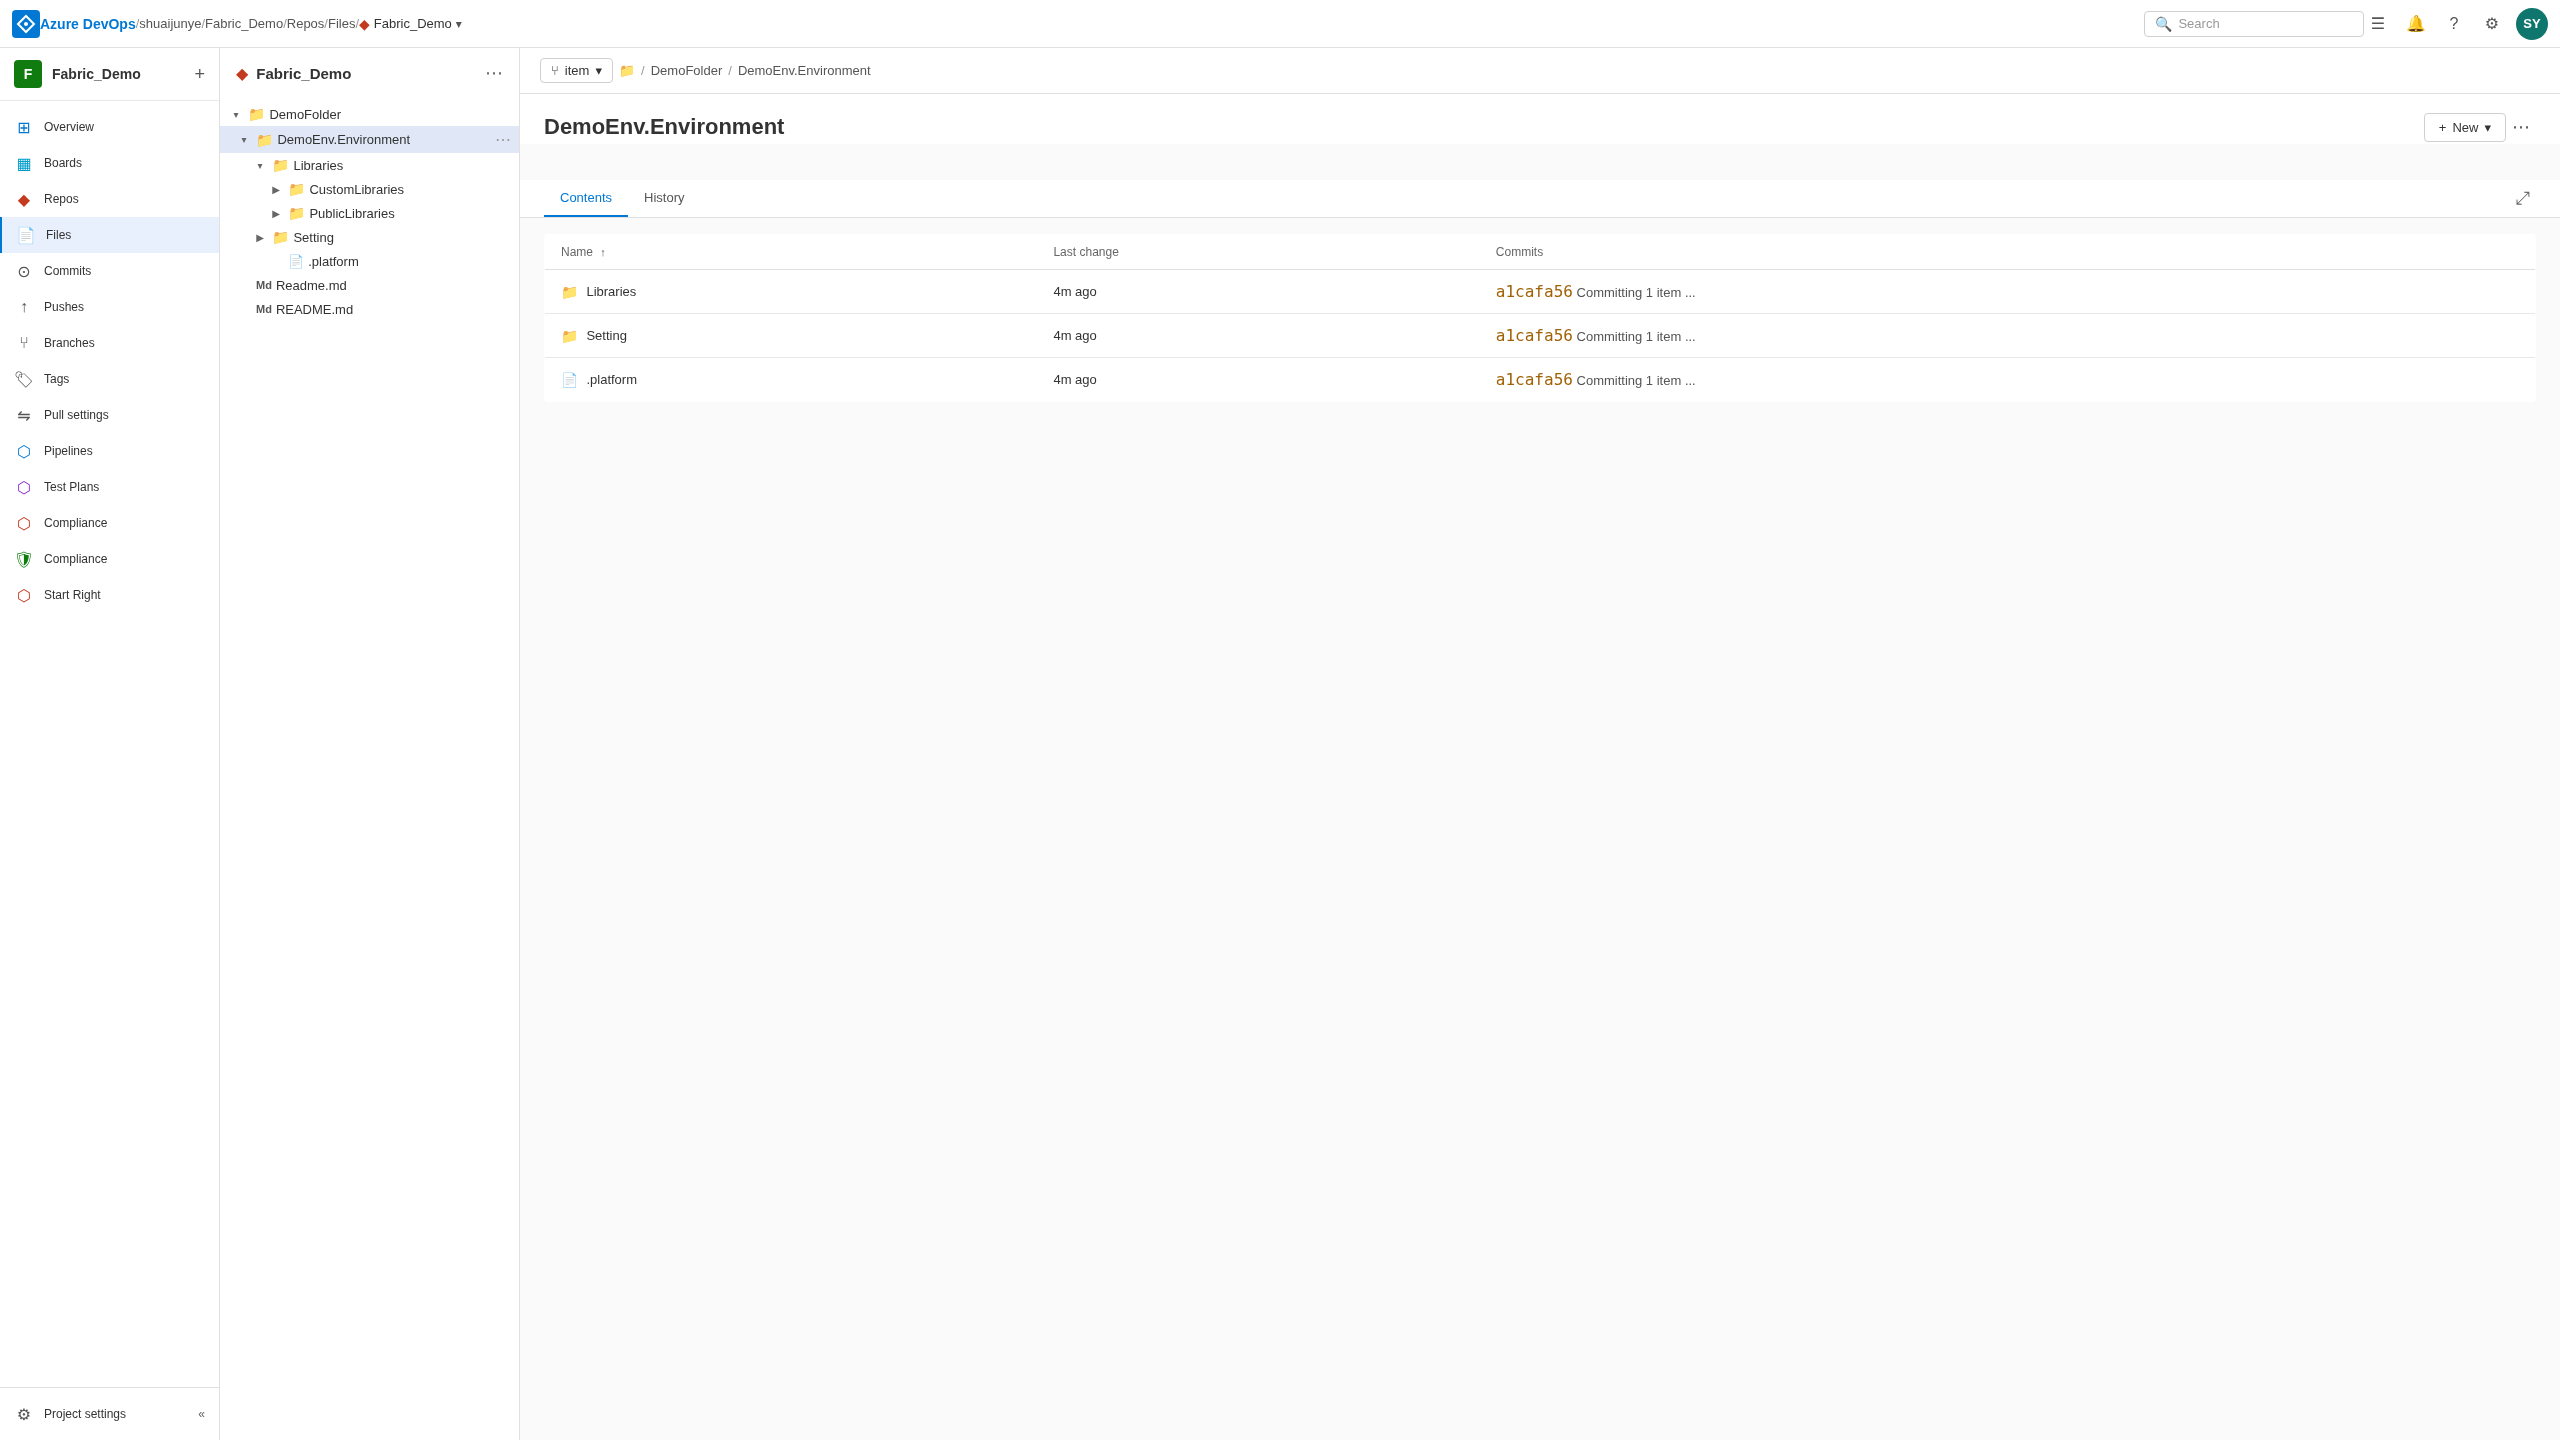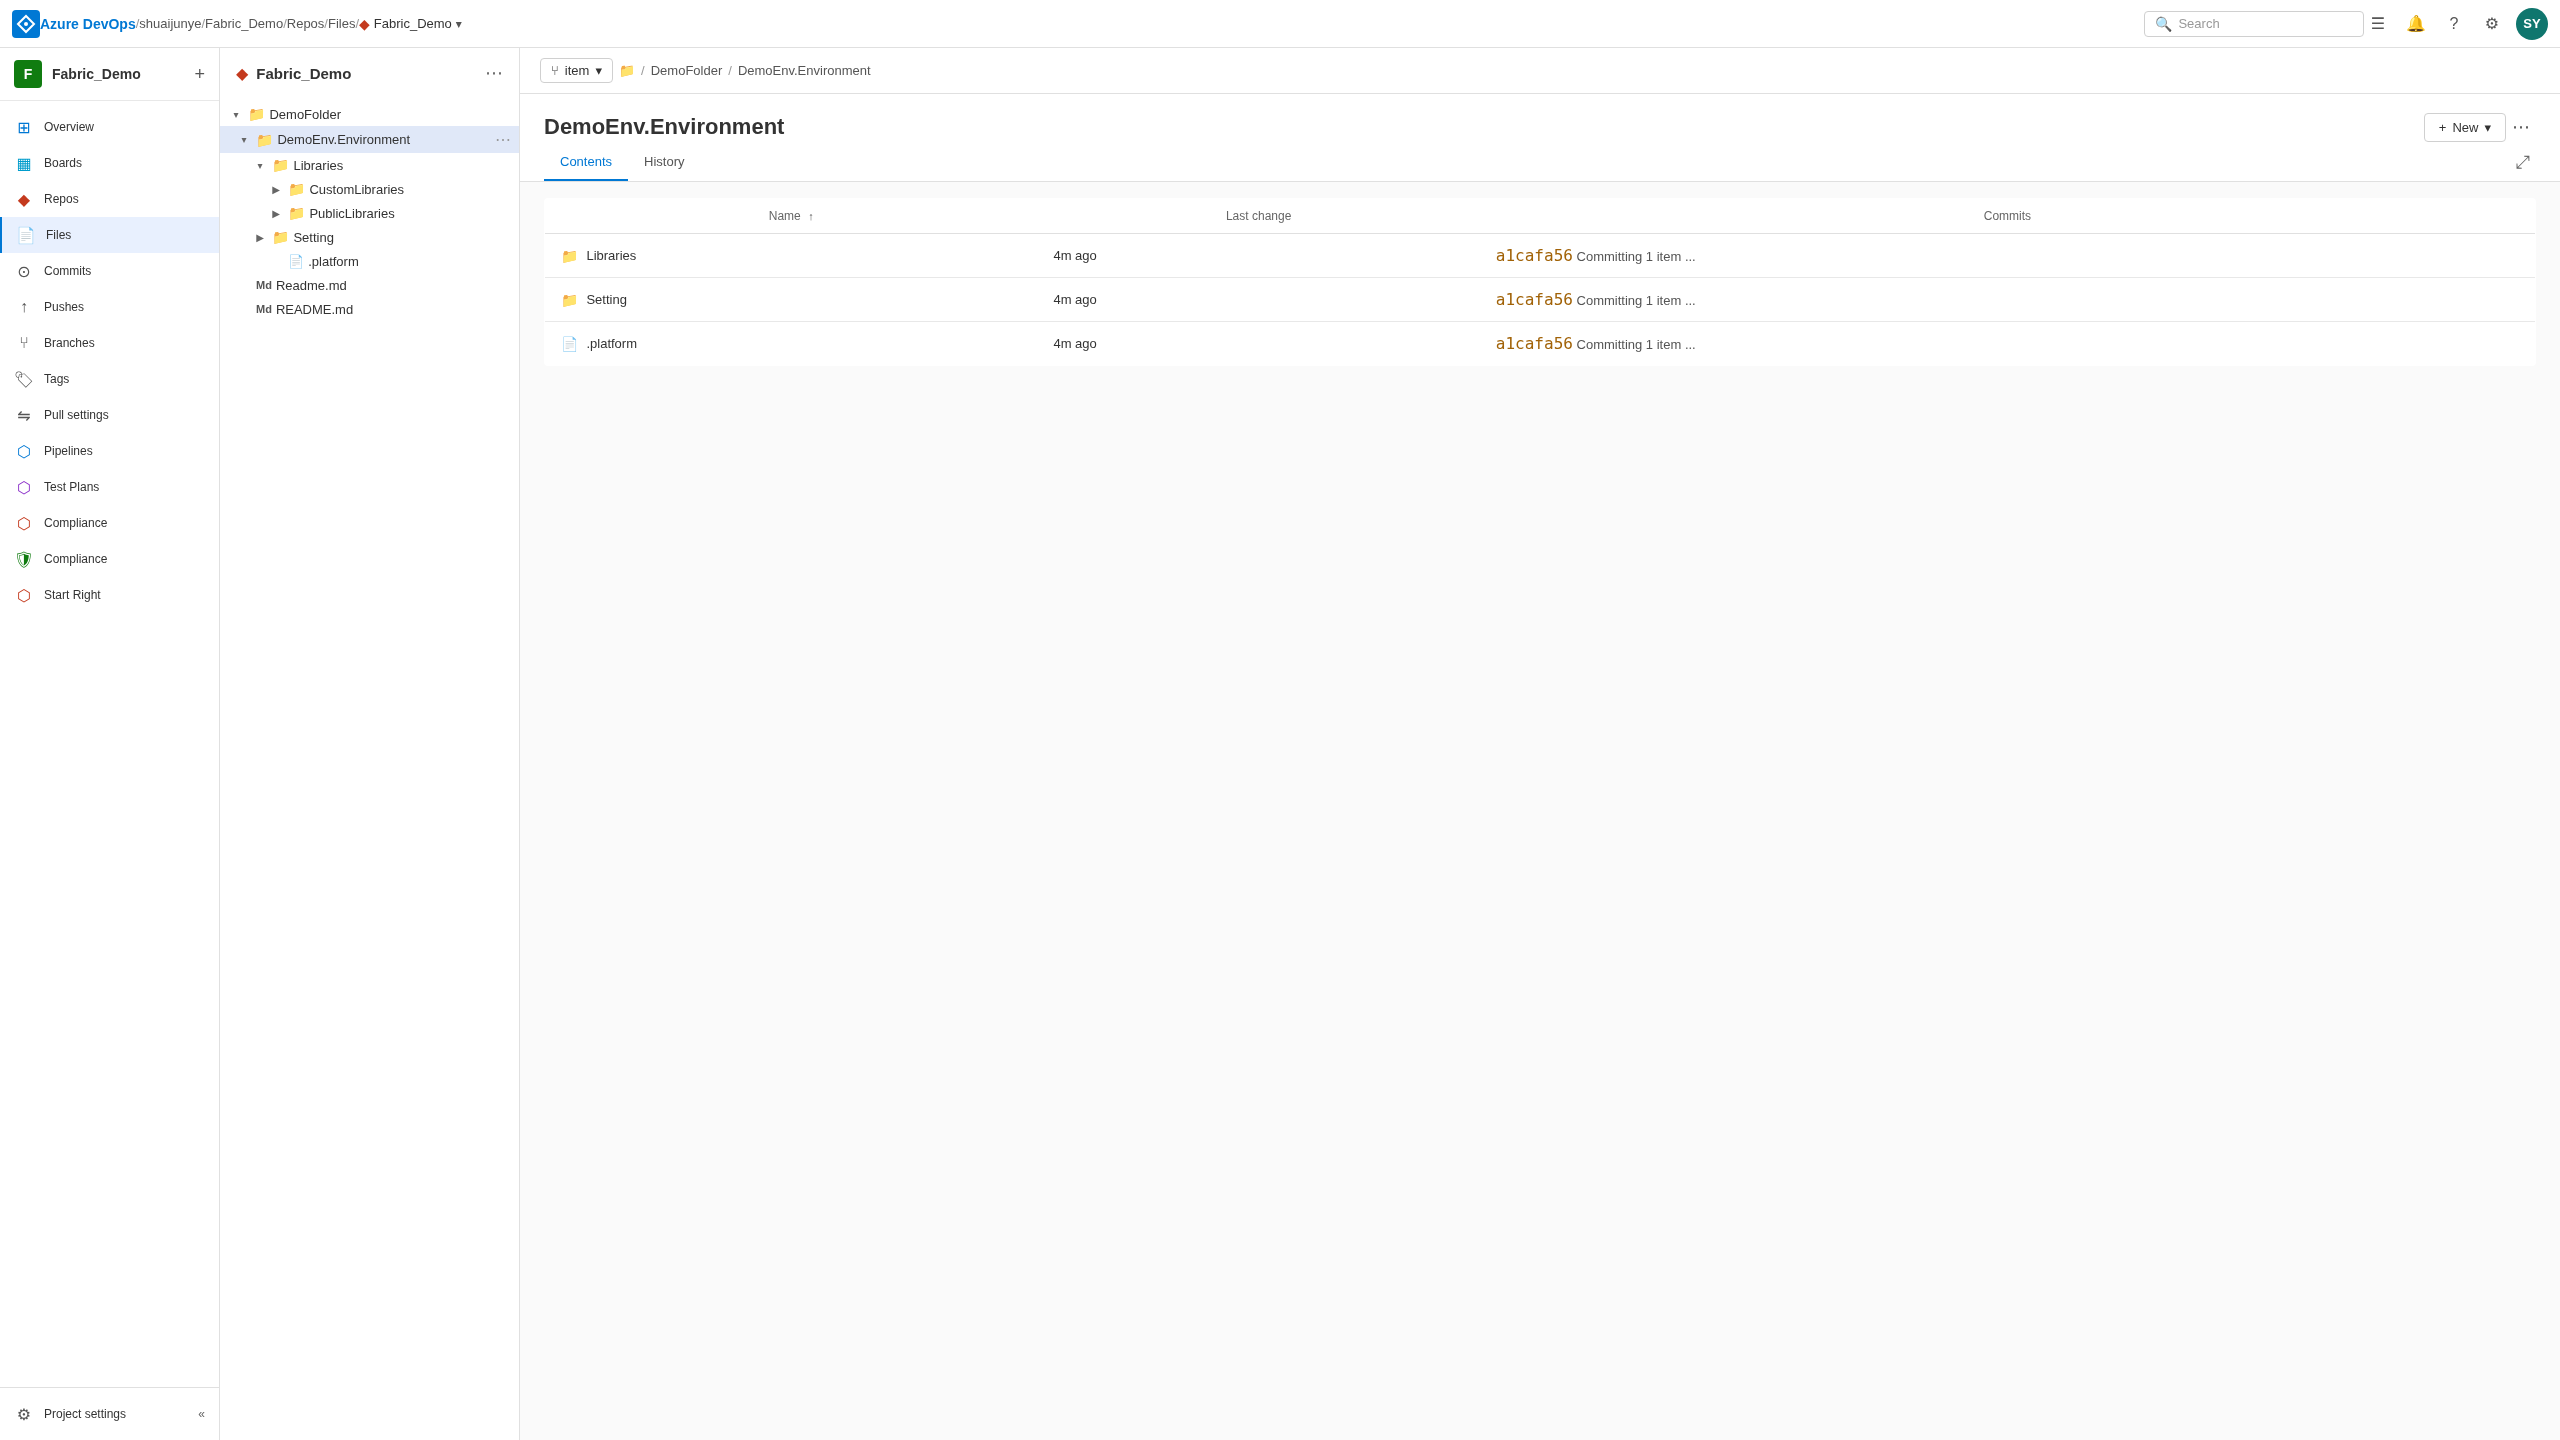--- a/index.html
+++ b/index.html
@@ -69,21 +69,21 @@
     .content-title { font-size: 22px; font-weight: 600; flex: 1; }
     .new-button { display: flex; align-items: center; gap: 6px; padding: 6px 14px; border: 1px solid #d0d0d0; border-radius: 4px; cursor: pointer; font-size: 13px; color: #333; background: #fff; font-weight: 500; }
     .content-more { color: #555; cursor: pointer; font-size: 18px; padding: 6px; }
 
     .content-tabs { display: flex; padding: 0 24px; background: #fff; border-bottom: 1px solid #e0e0e0; gap: 0; }
     .tab { padding: 10px 16px; cursor: pointer; font-size: 13px; color: #555; border-bottom: 2px solid transparent; }
     .tab.active { color: #0078d4; border-bottom: 2px solid #0078d4; font-weight: 500; }
 
     .file-table-container { flex: 1; overflow-y: auto; padding: 16px 24px; }
     .file-table { width: 100%; border-collapse: collapse; background: #fff; border: 1px solid #e0e0e0; border-radius: 4px; overflow: hidden; }
-    .file-table th { text-align: center; padding: 10px 16px; font-size: 12px; color: #666; font-weight: 500; border-bottom: 1px solid #e0e0e0; background: #fff; }
+    .file-table th { text-align: left; padding: 10px 16px; font-size: 12px; color: #666; font-weight: 500; border-bottom: 1px solid #e0e0e0; background: #fff; }
     .file-table td { padding: 12px 16px; font-size: 13px; border-bottom: 1px solid #e8e8e8; color: #333; }
     .file-table tr:last-child td { border-bottom: none; }
     .file-row-icon { font-size: 14px; color: #dcaa3c; margin-right: 8px; }
     .file-row-icon.file { color: #666; }
     .file-name-cell { display: flex; align-items: center; }
     .commit-link { color: #a16207; text-decoration: none; font-family: monospace; font-size: 16px; }
     .commit-msg { color: #555; font-size: 13px; }
     .sort-icon { font-size: 11px; color: #555; margin-left: 4px; }
   </style>
 </head>
@@ -285,21 +285,21 @@
     <div class="content-header">
       <span class="content-title">DemoEnv.Environment</span>
       <button class="new-button">
         <span>+</span>
         <span>New</span>
         <span>▾</span>
       </button>
       <span class="content-more">⋯</span>
     </div>
 
-    <div style="display:flex;align-items:center;padding:0 24px;background:#fff;border-bottom:1px solid #e0e0e0;">
+    <div style="display:flex;align-items:center;padding:0 24px;background:#fff;border-bottom:1px solid #e0e0e0;margin-top:36px;">
       <div class="content-tabs" style="flex:1;padding:0;border-bottom:none;display:flex;gap:0;">
         <div class="tab active">Contents</div>
         <div class="tab">History</div>
       </div>
       <span style="color:#666;cursor:pointer;font-size:18px;padding:6px;">⤢</span>
     </div>
 
     <div class="file-table-container">
       <table class="file-table">
         <thead>

